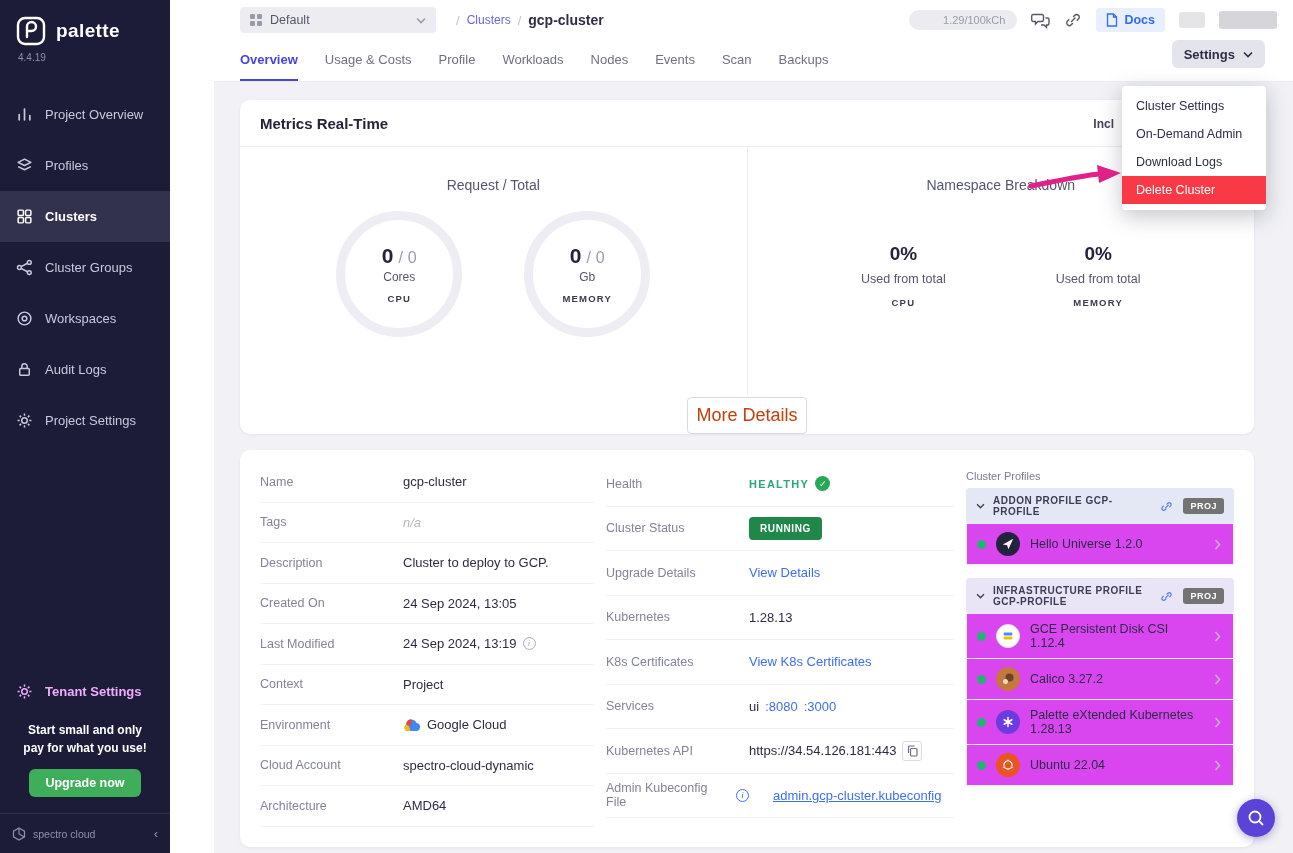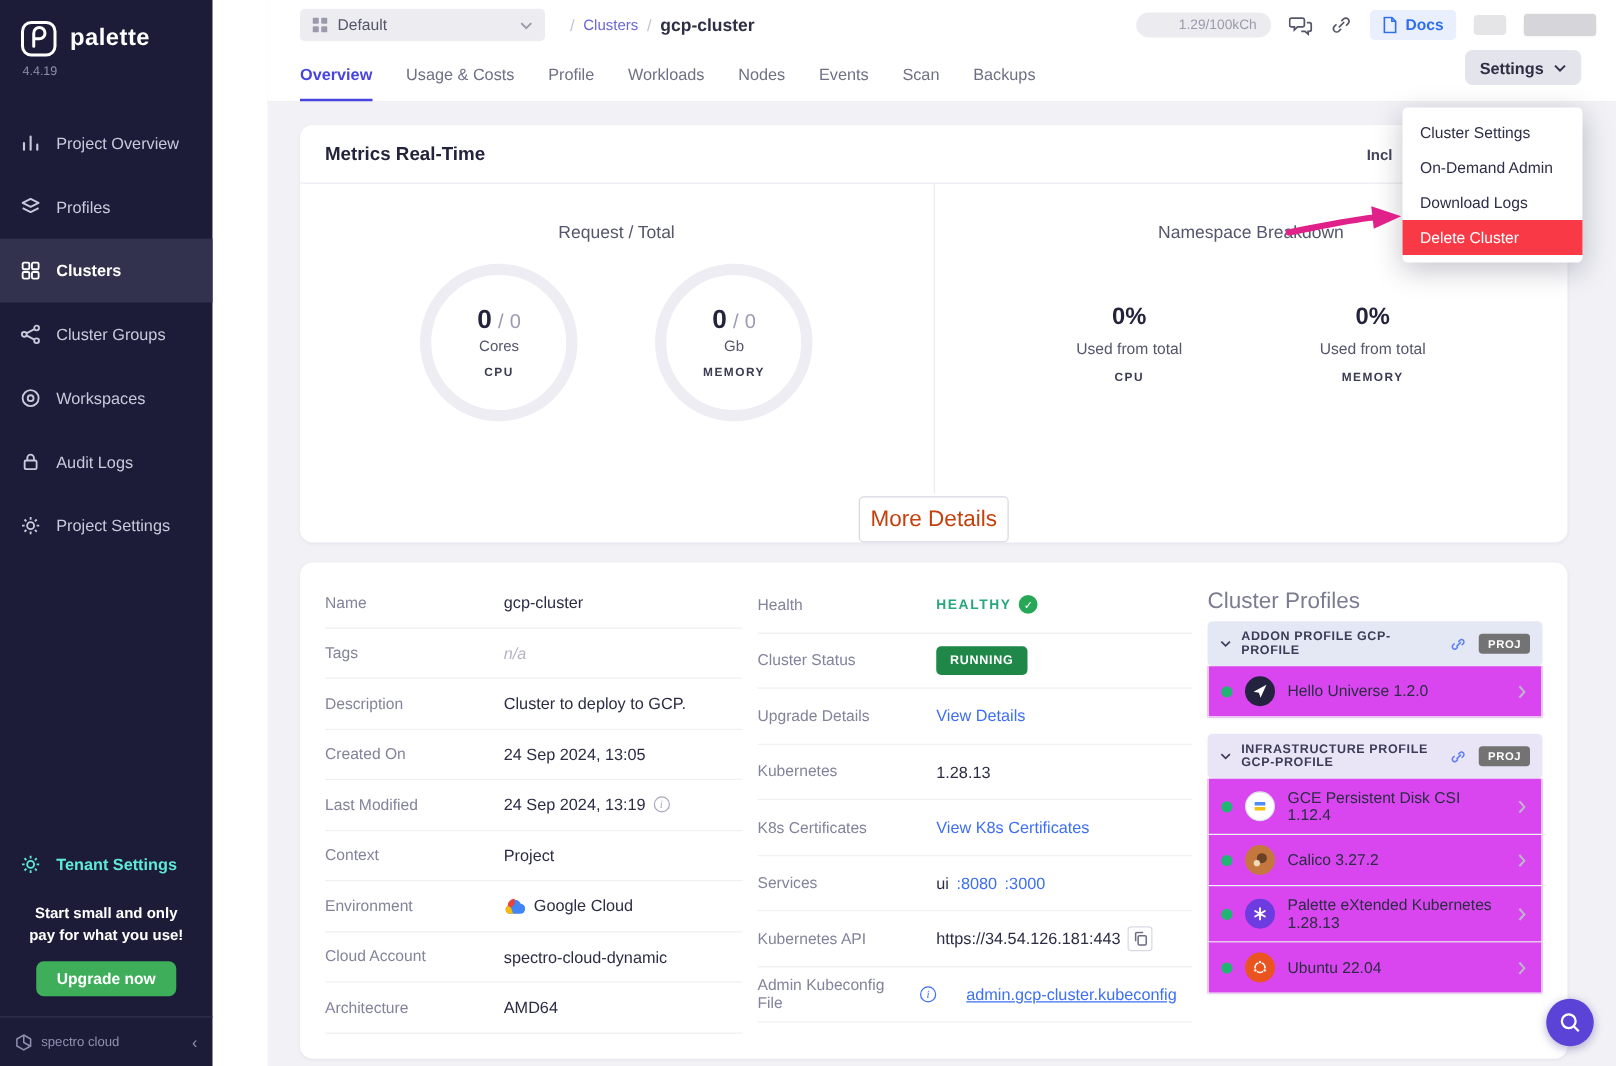--- a/index.html
+++ b/index.html
@@ -14,21 +14,21 @@
   .sidebar { width:170px; background:#1c1c38; color:#c9c9dc; display:flex; flex-direction:column; flex-shrink:0; }
   .brand { display:flex; align-items:center; gap:10px; padding:16px 14px 2px 16px; }
   .brand-name { font-size:19px; font-weight:bold; color:#fff; letter-spacing:.4px; }
   .version { font-size:10px; color:#8f8fae; padding:4px 16px 6px 18px; }
   .nav { margin-top:20px; }
   .nav-item { display:flex; align-items:center; gap:12px; padding:0 16px; height:51px; font-size:13px; color:#c9c9dc; cursor:pointer; }
   .nav-item.active { background:#32324e; color:#fff; font-weight:bold; }
   .i { display:inline-flex; align-items:center; justify-content:center; }
   .i svg { display:block; }
   .sidebar-bottom { margin-top:auto; }
-  .tenant { display:flex; align-items:center; gap:12px; padding:0 16px; height:44px; font-size:13px; color:#5eead4; font-weight:600; cursor:pointer; }
+  .tenant { display:flex; align-items:center; gap:12px; padding:0 16px; height:44px; font-size:13px; color:#f0abfc; font-weight:600; cursor:pointer; }
   .promo { text-align:center; font-size:12px; color:#fff; font-weight:600; line-height:1.5; padding:8px 16px 4px; }
   .upgrade-btn { display:block; margin:8px auto 16px; background:#3fae5a; color:#fff; border:none; border-radius:6px; padding:7px 16px; font-size:12.5px; font-weight:bold; cursor:pointer; }
   .sidebar-footer { border-top:1px solid #30304c; height:40px; display:flex; align-items:center; gap:7px; padding:0 12px; font-size:10.5px; color:#8f8fb0; }
   .collapse { margin-left:auto; color:#8f8fb0; font-size:13px; cursor:pointer; }
 
   
   .main { flex:1; display:flex; flex-direction:column; background:#f1f1f6; min-width:0; position:relative;margin-left:44px; }
 
   .topbar { height:40px; background:#fff; display:flex; align-items:center; gap:10px; padding:0 16px 0 26px; flex-shrink:0; }
   .proj-select { width:196px; height:26px; background:#ededf1; border-radius:4px; display:flex; align-items:center; gap:8px; padding:0 10px; font-size:12.5px; color:#55556a; cursor:pointer; }
@@ -82,21 +82,21 @@
   .lnk { color:#3d6ff2; text-decoration:none; cursor:pointer; }
   .lnk.u { text-decoration:underline;padding-left:24px; }
   .healthy { color:#27a87c; font-size:11px; font-weight:bold; letter-spacing:1.3px; }
   .check { width:15px; height:15px; border-radius:50%; background:#27a857; color:#fff; font-size:9px; display:inline-flex; align-items:center; justify-content:center; }
   .badge-running { background:#1f8748; color:#fff; font-size:10px; font-weight:bold; letter-spacing:.6px; padding:6px 11px; border-radius:4px; }
   .info { width:13px; height:13px; border:1px solid #a9a9c0; color:#a9a9c0; border-radius:50%; font-size:9px; line-height:1; display:inline-flex; align-items:center; justify-content:center; font-family:"Liberation Serif", serif; font-style:italic; flex-shrink:0; }
   .info.blue { border-color:#3d6ff2; color:#3d6ff2; }
   .copy-btn { width:20px; height:20px; border:1px solid #d9d9e3; background:#fff; border-radius:3px; display:inline-flex; align-items:center; justify-content:center; cursor:pointer; }
 
   
-  .profiles-title { font-size:18px; color:#7b7b92; margin:8px 0 6px; }
+  .profiles-title { font-size:11px; color:#7b7b92; margin:8px 0 6px; }
   .pgroup-head { display:flex; align-items:center; gap:8px; background:#e4e8f4; border-radius:4px; padding:7px 10px; font-size:10px; font-weight:bold; letter-spacing:.5px; color:#3c3c58; cursor:pointer; }
   .pgroup-head.infra { background:#e9e5f6; margin-top:13px; }
   .proj-badge { background:#737373; color:#fff; font-size:9px; font-weight:bold; padding:3px 7px; border-radius:3px; letter-spacing:.5px; margin-left:2px; }
   .pitem { display:flex; align-items:center; gap:10px; padding:8px 12px 8px 10px; background:#d946ef; border:1px solid #f0f0f5; border-top:none; font-size:12.5px; color:#2c2c45; box-shadow:0 1px 2px rgba(20,20,50,.05); cursor:pointer; min-height:41px; }
   .status-dot { width:9px; height:9px; border-radius:50%; background:#21b573; flex-shrink:0; }
   .pavatar { width:24px; height:24px; border-radius:50%; display:inline-flex; align-items:center; justify-content:center; flex-shrink:0; }
   .av-hello { background:#23233f; }
   .av-gce { background:#fff; border:1px solid #e0e0ea; }
   .av-calico { background:#c4783f; }
   .av-pxk { background:#6d3ce0; }

